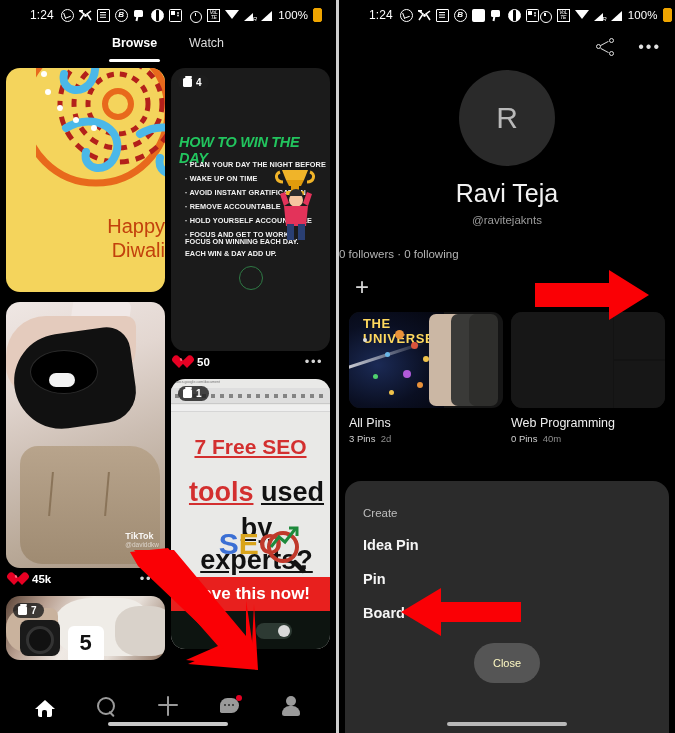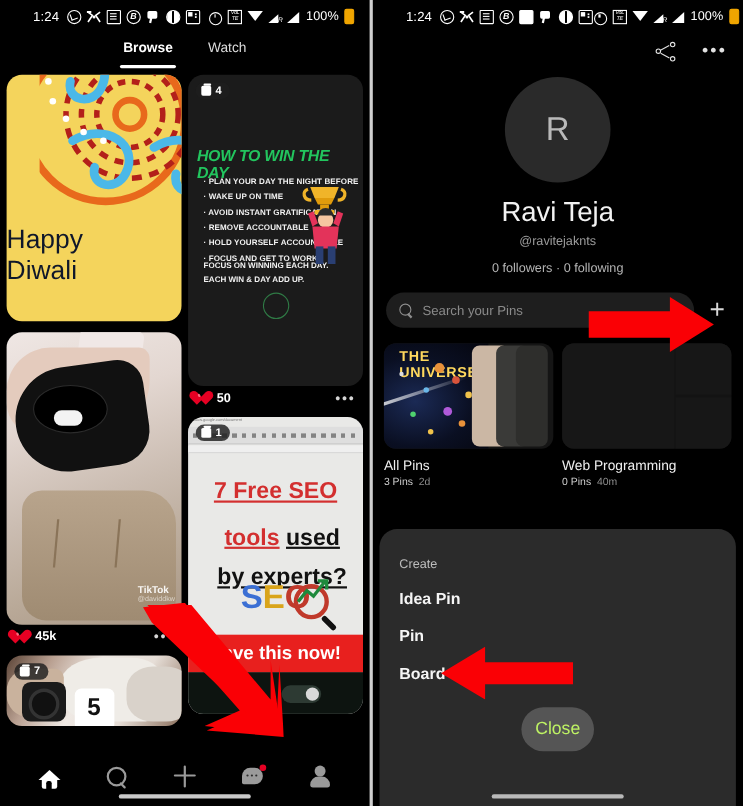--- a/index.html
+++ b/index.html
@@ -76,22 +76,22 @@
   .likecount{ font-size:11.5px; color:#fff; font-weight:bold;}
   .dots{ margin-left:auto; letter-spacing:1.5px; font-size:13px; color:#d6d6d6; line-height:8px; margin-right:3px;}
   .badge{ position:absolute; left:7px; top:7px; background:rgba(30,30,30,.82); border-radius:9px;
     padding:2px 7px 2px 5px; font-size:10px; display:flex; align-items:center; gap:4px; font-weight:bold;}
   .badge .stack{ width:9px;height:9px;background:#fff;border-radius:1.5px; position:relative;}
   .badge .stack:after{content:"";position:absolute;left:2px;top:-2px;width:7px;height:2px;background:#fff;border-radius:1px;}
 
   
   .diwali{ background:#f4d45c; height:224px; position:relative; }
   .diwali .mandala{ position:absolute; left:30px; top:-52px; width:190px; height:190px; }
-  .diwali .txt{ position:absolute; left:0; right:0; bottom:30px; text-align:left;
-    color:#0f172a; font-size:24px; line-height:1.2; font-weight:400;}
+  .diwali .txt{ position:absolute; left:0; right:0; bottom:30px; text-align:right;
+    color:#c2410c; font-size:20px; line-height:1.2; font-weight:400;}
 
   
   .winday{ background:#1b1b1b; height:283px; position:relative;}
   .winday .hd{ position:absolute; left:8px; right:6px; top:66px; color:#22c55e; font-size:14.5px;
      font-weight:bold; letter-spacing:-.3px; font-style:italic; }
   .winday ul{ position:absolute; left:14px; top:92px; list-style:none;}
   .winday li{ font-size:7.3px; font-weight:bold; color:#f2f2f2; margin-bottom:5px; letter-spacing:.1px;}
   .winday li:before{content:"· ";}
   .winday .foot{ position:absolute; left:14px; top:168px; font-size:7.3px; font-weight:bold; color:#f2f2f2; line-height:1.6;}
   .winday .logo{ position:absolute; left:50%; transform:translateX(-50%); top:198px; width:24px;height:24px;
@@ -115,21 +115,21 @@
   
   .seo{ height:270px; background:#e9e9e7; position:relative;}
   .seo .toolbar{ position:absolute; left:0; right:0; top:9px; height:16px; background:#dedede; border-bottom:1px solid #c9c9c9;}
   .seo .toolbar:after{content:"";position:absolute;left:4px;top:6px;right:4px;height:4px;
     background:repeating-linear-gradient(90deg,#6d6d6d 0 4px, transparent 4px 9px);opacity:.8;}
   .seo .url{ position:absolute; left:5px; top:1px; font-size:3.6px; color:#777;}
   .seo .ruler{ position:absolute; left:0; right:0; top:26px; height:7px; background:#efefef;
     border-bottom:1px solid #d6d6d6;}
   .seo .h1{ position:absolute; left:0; right:0; top:56px; text-align:center; color:#d32f2f;
     font-size:21px; font-weight:bold; text-decoration:underline; line-height:1.18;}
-  .seo .h2{ position:absolute; left:0; right:0; top:98px; text-align:center; font-size:21px;
+  .seo .h2{ position:absolute; left:0; right:0; top:98px; text-align:center; font-size:27px;
     font-weight:bold; line-height:1.18;padding-left:12px;}
   .seo .h2 .red{ color:#d32f2f; text-decoration:underline;}
   .seo .h2 .blk{ color:#111; text-decoration:underline;}
   .seo .logo{ position:absolute; left:0; right:0; top:148px; text-align:center; font-size:30px; font-weight:bold;}
   .seo .logo .s{color:#3b6fd4;} .seo .logo .e{color:#d9a41b;} .seo .logo .o{color:#c0392b;}
   .seo .mag{ position:absolute; left:96px; top:152px; width:32px;height:32px;border:4px solid #c0392b;border-radius:50%;}
   .seo .mag:after{content:"";position:absolute;right:-12px;bottom:-10px;width:16px;height:5px;background:#111;transform:rotate(45deg);border-radius:2px;}
   .seo .banner{ position:absolute; left:0; right:0; bottom:38px; background:#e8201e; height:34px;
      display:flex; align-items:center; justify-content:center; color:#fff; font-size:17px; font-weight:bold;}
   .seo .blackstrip{ position:absolute; left:0; right:0; bottom:0; height:38px; background:#0d1410;}
@@ -178,21 +178,21 @@
   .share i:nth-child(3){right:0;bottom:0;}
   .share b{position:absolute;width:9px;height:1.4px;background:#e2e2e2;}
   .share b:nth-child(4){left:4px;top:4.5px;transform:rotate(-28deg);}
   .share b:nth-child(5){left:4px;top:12px;transform:rotate(28deg);}
   .omore{ letter-spacing:2px; font-size:16px; color:#e2e2e2; line-height:6px;}
 
   .avatar{ width:96px;height:96px;border-radius:50%;background:#2a2a2a;margin:6px auto 0;
     display:flex;align-items:center;justify-content:center; font-size:30px; color:#b9b9b9;}
   .pname{ text-align:center; font-size:25px; margin-top:13px; color:#f2f2f2; font-weight:400;}
   .phandle{ text-align:center; font-size:11.5px; color:#9c9c9c; margin-top:6px;}
-  .pstats{ text-align:center; font-size:11.5px; color:#b4b4b4; margin-top:12px;}
+  .pstats{ font-size:11.5px; color:#b4b4b4; margin-top:22px;}
 
   .searchrow{ display:flex; align-items:center; margin:16px 12px 0; gap:10px;}
   .searchbox{ flex:1; height:32px; background:#1e1e1e; border-radius:16px; display:flex; align-items:center;
     padding:0 12px; gap:9px;}
   .sicon{ width:12px;height:12px;position:relative;}
   .sicon:before{content:"";position:absolute;left:0;top:0;width:9px;height:9px;border:1.8px solid #8e8e8e;border-radius:50%;}
   .sicon:after{content:"";position:absolute;right:0;bottom:0;width:5px;height:1.8px;background:#8e8e8e;transform:rotate(45deg);}
   .sph{ font-size:12px; color:#8a8a8a;}
   .plusbtn{ font-size:24px; color:#d8d8d8; width:22px; text-align:center; line-height:22px; font-weight:300;}
 
@@ -215,21 +215,21 @@
   .bthumb.web{ background:#131313; display:grid; grid-template-columns:2fr 1fr; grid-template-rows:1fr 1fr;
     gap:1.5px; }
   .bthumb.web span{ background:#171717; }
   .bthumb.web span:first-child{ grid-row:1/3;}
 
   
   .sheet{ position:absolute; left:6px; right:6px; bottom:0; top:481px; background:#2b2b2b;
      border-radius:16px 16px 0 0; padding:26px 18px 0; }
   .sheet .hdr{ font-size:11.5px; color:#bdbdbd; }
   .sheet .opt{ font-size:14.5px; color:#f5f5f5; font-weight:bold; margin-top:18px;}
-  .closebtn{ width:66px;height:40px;border-radius:22px;background:#555; color:#bef264; font-size:16px;
+  .closebtn{ width:66px;height:40px;border-radius:22px;background:#555; color:#fef9c3; font-size:11px;
      display:flex; align-items:center; justify-content:center; margin:22px auto 0;}
   .sheet .gesture{ background:#b9b9b9; }
 
   
   .arrow{ position:absolute; z-index:40; }
   .arrow svg{ display:block; }
 </style>
 </head>
 <body>
 
@@ -503,24 +503,20 @@
       </span>
       <span class="omore">•••</span>
     </div>
 
     <div class="avatar">R</div>
     <div class="pname">Ravi Teja</div>
     <div class="phandle">@ravitejaknts</div>
     <div class="pstats">0 followers · 0 following</div>
 
     <div class="searchrow">
-      <div class="searchbox">
-        <span class="sicon"></span>
-        <span class="sph">Search your Pins</span>
-      </div>
       <div class="plusbtn">+</div>
     </div>
 
     <div class="boards">
       <div class="board">
         <div class="bthumb">
           <div class="universe">
             <span class="title">THE UNIVERSE</span>
             <span class="beam"></span>
             <span class="p" style="left:46px;top:18px;width:9px;height:9px;background:#e8913a"></span>

